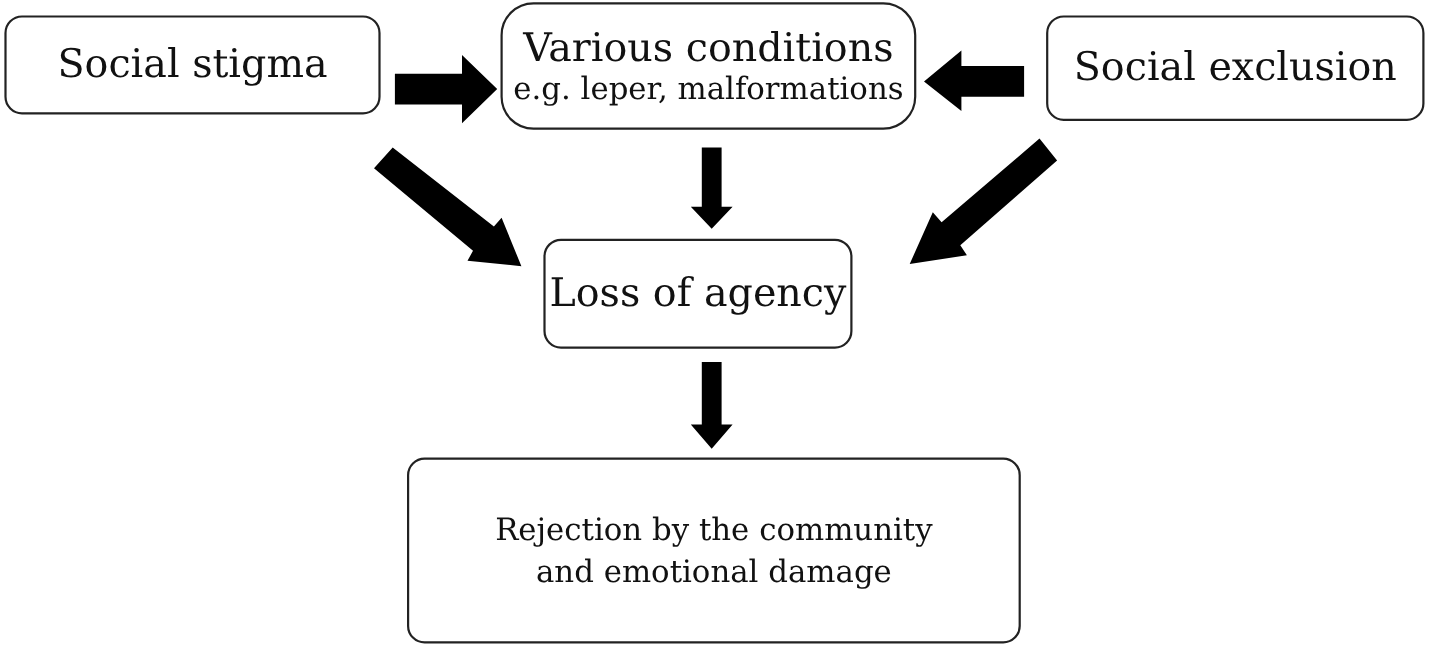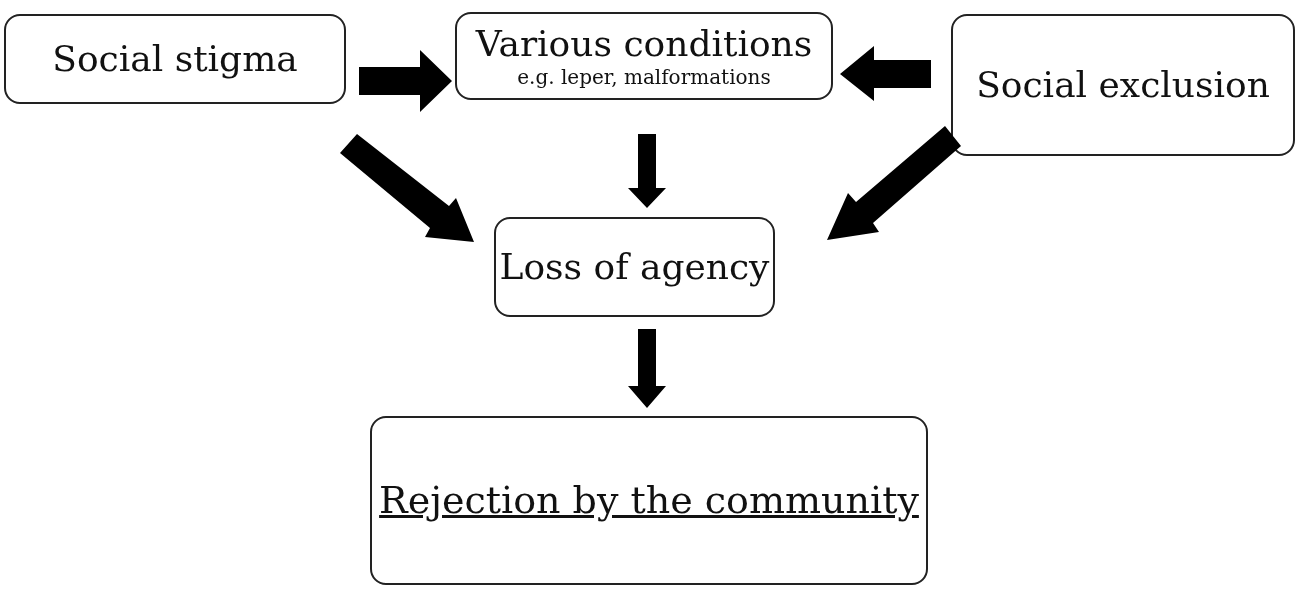--- a/index.html
+++ b/index.html
@@ -2,27 +2,27 @@
 <html><head>
 <meta charset="utf-8">
 <style>
   html, body { margin: 0; padding: 0; background: #ffffff; }
   body { width: 1299px; height: 589px; position: relative; overflow: hidden;
          font-family: "DejaVu Serif", "Liberation Serif", serif; color: #111; }
   .box { position: absolute; box-sizing: border-box; border: 2px solid #222;
          border-radius: 16px; background: #fff; display: flex; flex-direction: column;
          align-items: center; justify-content: center; text-align: center; }
   .main { font-size: 36px; line-height: 1.15; }
-  .sub { font-size: 20px; line-height: 1.2; }
+  .sub { font-size: 28px; line-height: 1.2; }
   #b-stigma { left: 4px; top: 14px; width: 342px; height: 90px; }
-  #b-conditions { left: 455px; top: 12px; width: 378px; height: 88px; }
-  #b-exclusion { left: 951px; top: 14px; width: 344px; height: 142px; }
+  #b-conditions { left: 455px; top: 2px; width: 378px; height: 116px; border-radius: 30px; }
+  #b-exclusion { left: 951px; top: 14px; width: 344px; height: 96px; }
   #b-loss { left: 494px; top: 217px; width: 281px; height: 100px; }
   #b-reject { left: 370px; top: 416px; width: 558px; height: 169px; }
-  #b-reject .main { font-size: 38px; line-height: 1.35; text-decoration: underline; }
+  #b-reject .main { font-size: 28px; line-height: 1.35; }
   svg.arrows { position: absolute; left: 0; top: 0; width: 1299px; height: 589px; pointer-events: none; }
 </style>
 </head>
 <body>
 
 <div class="box" id="b-stigma">
   <div class="main">Social stigma</div>
 </div>
 
 <div class="box" id="b-conditions">
@@ -33,20 +33,21 @@
 <div class="box" id="b-exclusion">
   <div class="main">Social exclusion</div>
 </div>
 
 <div class="box" id="b-loss">
   <div class="main">Loss of agency</div>
 </div>
 
 <div class="box" id="b-reject">
   <div class="main">Rejection by the community</div>
+  <div class="main">and emotional damage</div>
 </div>
 
 <svg class="arrows" viewBox="0 0 1299 589">
   <g fill="#000">
 
     <polygon points="359,67 420,67 420,50 452,81 420,112 420,95 359,95"></polygon>
 
     <polygon points="931,60 874,60 874,46 840,74 874,101 874,88 931,88"></polygon>
 
     <polygon points="357,134 340,153 430,228 425,237 474,242 456,198 449,206"></polygon>

